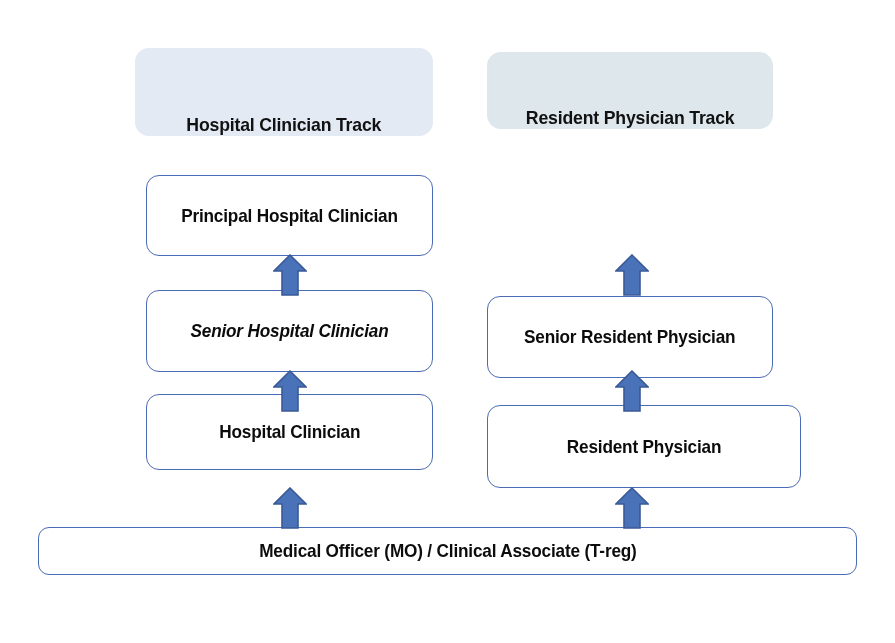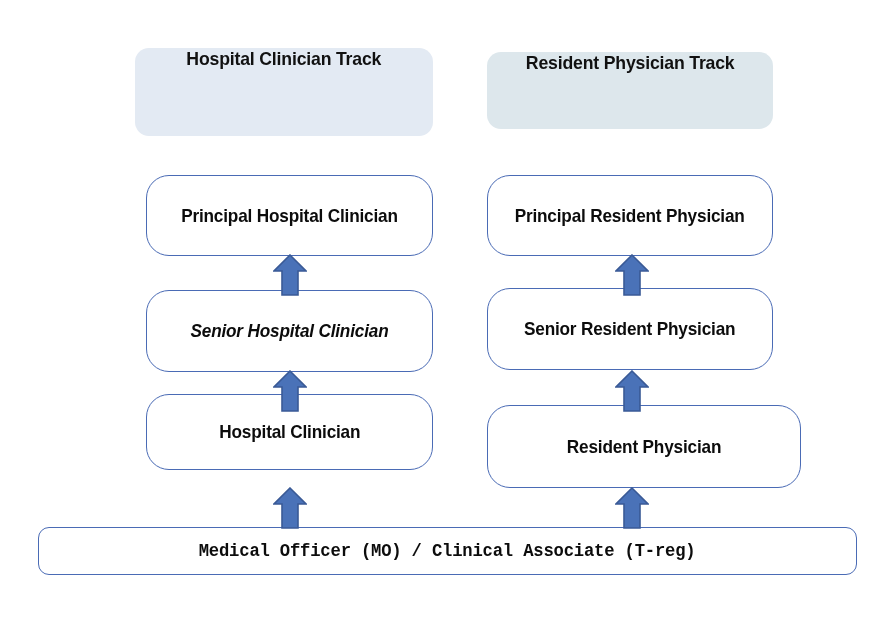--- a/index.html
+++ b/index.html
@@ -19,21 +19,21 @@
     height: 643px;
     background: #ffffff;
     overflow: hidden;
   }
 
   
   .track-header {
     position: absolute;
     border-radius: 14px;
     display: flex;
-    align-items: flex-start;
+    align-items: flex-end;
     justify-content: center;
     box-sizing: border-box;
   }
   .track-header .track-title {
     font-size: 19px;
     font-weight: bold;
     color: #111111;
     letter-spacing: -0.2px;
     font-stretch: condensed;
     transform: scaleX(0.93);
@@ -53,21 +53,21 @@
     width: 286px;
     height: 77px;
     background: #dde7ec;
   }
 
   
   .role-box {
     position: absolute;
     background: #ffffff;
     border: 1.6px solid #4a6bb5;
-    border-radius: 23px;
+    border-radius: 13px;
     display: flex;
     align-items: center;
     justify-content: center;
     box-sizing: border-box;
   }
   .role-box .role-label {
     font-size: 18.5px;
     font-weight: bold;
     color: #0c0c0c;
     letter-spacing: -0.2px;
@@ -82,21 +82,20 @@
     top: 527px;
     width: 819px;
     height: 48px;
     background: #ffffff;
     border: 1.6px solid #4a6bb5;
     border-radius: 11px;
     display: flex;
     align-items: center;
     justify-content: center;
     box-sizing: border-box;
-    font-family: Liberation Mono, monospace;
   }
   #base-bar .base-label {
     font-size: 18.5px;
     font-weight: bold;
     color: #0c0c0c;
     letter-spacing: -0.2px;
     transform: scaleX(0.93);
     white-space: nowrap;
   }
 
@@ -130,25 +129,22 @@
   </div>
 
   <div class="role-box" style="left:146px; top:290px; width:287px; height:82px;font-style:italic;">
     <span class="role-label">Senior Hospital Clinician</span>
   </div>
 
   <div class="role-box" style="left:146px; top:394px; width:287px; height:76px;">
     <span class="role-label">Hospital Clinician</span>
   </div>
 
-  <div class="role-box" style="left:487px; top:175px; width:286px; height:81px;">
-    <span class="role-label">Principal Resident Physician</span>
-  </div>
 
-  <div class="role-box" style="left:487px; top:288px; width:286px; height:82px;">
+  <div class="role-box" style="left:487px; top:296px; width:286px; height:82px;">
     <span class="role-label">Senior Resident Physician</span>
   </div>
 
   <div class="role-box" style="left:487px; top:405px; width:314px; height:83px;">
     <span class="role-label">Resident Physician</span>
   </div>
 
   <div id="base-bar">
     <span class="base-label">Medical Officer (MO) / Clinical Associate (T-reg)</span>
   </div>

